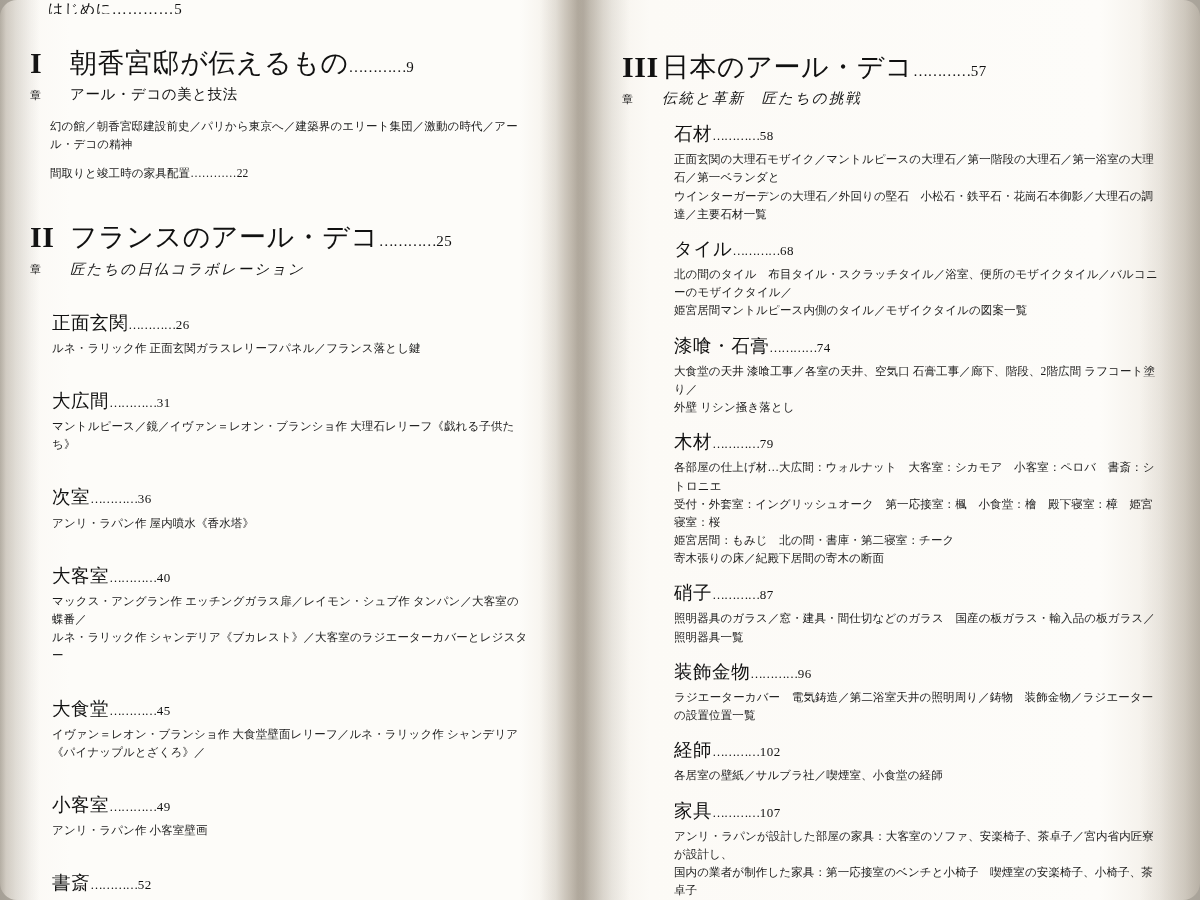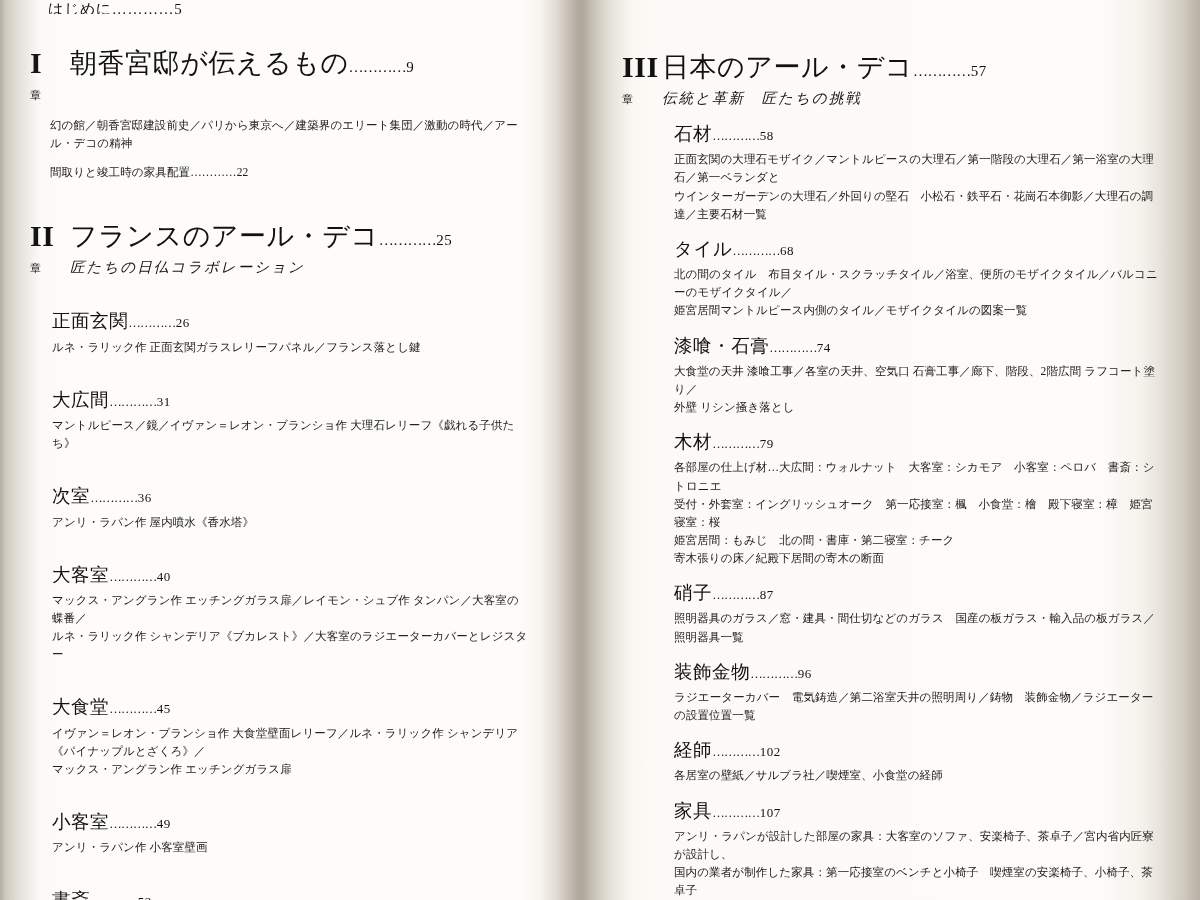--- a/index.html
+++ b/index.html
@@ -17,20 +17,21 @@
     position: relative;
     width: 1200px;
     height: 900px;
     background: #ffffff;
     background:
       linear-gradient(90deg,
         #cfc9bf 0px, #efeae2 6px, #f7f4ee 16px, #fbf9f5 30px,
         #fdfcf9 70px, #fdfcf9 520px, #f3efe8 556px, #ded7cc 570px,
         #cfc7bb 578px, #e6e0d6 590px, #f6f3ed 612px, #fcfaf6 650px,
         #fdfcf9 1100px, #f2eee7 1160px, #e2dcd2 1185px, #cdc6bb 1200px);
+    border-radius: 17px;
   }
   
   .gutter-shadow {
     position: absolute;
     top: 0; left: 540px; width: 90px; height: 900px;
     background: linear-gradient(90deg, rgba(120,112,100,0.0) 0%, rgba(120,112,100,0.30) 38%, rgba(120,112,100,0.42) 48%, rgba(120,112,100,0.18) 70%, rgba(120,112,100,0.0) 100%);
     pointer-events: none;
   }
   .edge-shadow-right {
     position: absolute; top:0; right:0; width: 60px; height:900px;
@@ -170,20 +171,21 @@
 
     <div class="chapter">
       <div class="chap-num">
         <span class="roman">I</span>
         <span class="sho">章</span>
       </div>
       <div class="chap-body">
         <div class="chap-title nowrap">
           <span>朝香宮邸が伝えるもの</span><span class="dots">…………</span><span class="pg">9</span>
         </div>
+        <div class="chap-sub">アール・デコの美と技法</div>
       </div>
     </div>
 
     <div class="dense">
       <div>幻の館／朝香宮邸建設前史／パリから東京へ／建築界のエリート集団／激動の時代／アール・デコの精神</div>
     </div>
     <div class="dense dense2">
       <div>間取りと竣工時の家具配置…………22</div>
     </div>
 
@@ -229,21 +231,20 @@
       <div class="sec-items">
         <div>マックス・アングラン作 エッチングガラス扉／レイモン・シュブ作 タンパン／大客室の蝶番／</div>
         <div>ルネ・ラリック作 シャンデリア《ブカレスト》／大客室のラジエーターカバーとレジスター</div>
       </div>
 
       <div class="sec-title">
         <span>大食堂</span><span class="dots">…………</span><span class="pg">45</span>
       </div>
       <div class="sec-items">
         <div>イヴァン＝レオン・ブランショ作 大食堂壁面レリーフ／ルネ・ラリック作 シャンデリア《パイナップルとざくろ》／</div>
-        <div>マックス・アングラン作 エッチングガラス扉</div>
       </div>
 
       <div class="sec-title">
         <span>小客室</span><span class="dots">…………</span><span class="pg">49</span>
       </div>
       <div class="sec-items">
         <div>アンリ・ラパン作 小客室壁画</div>
       </div>
 
       <div class="sec-title">

